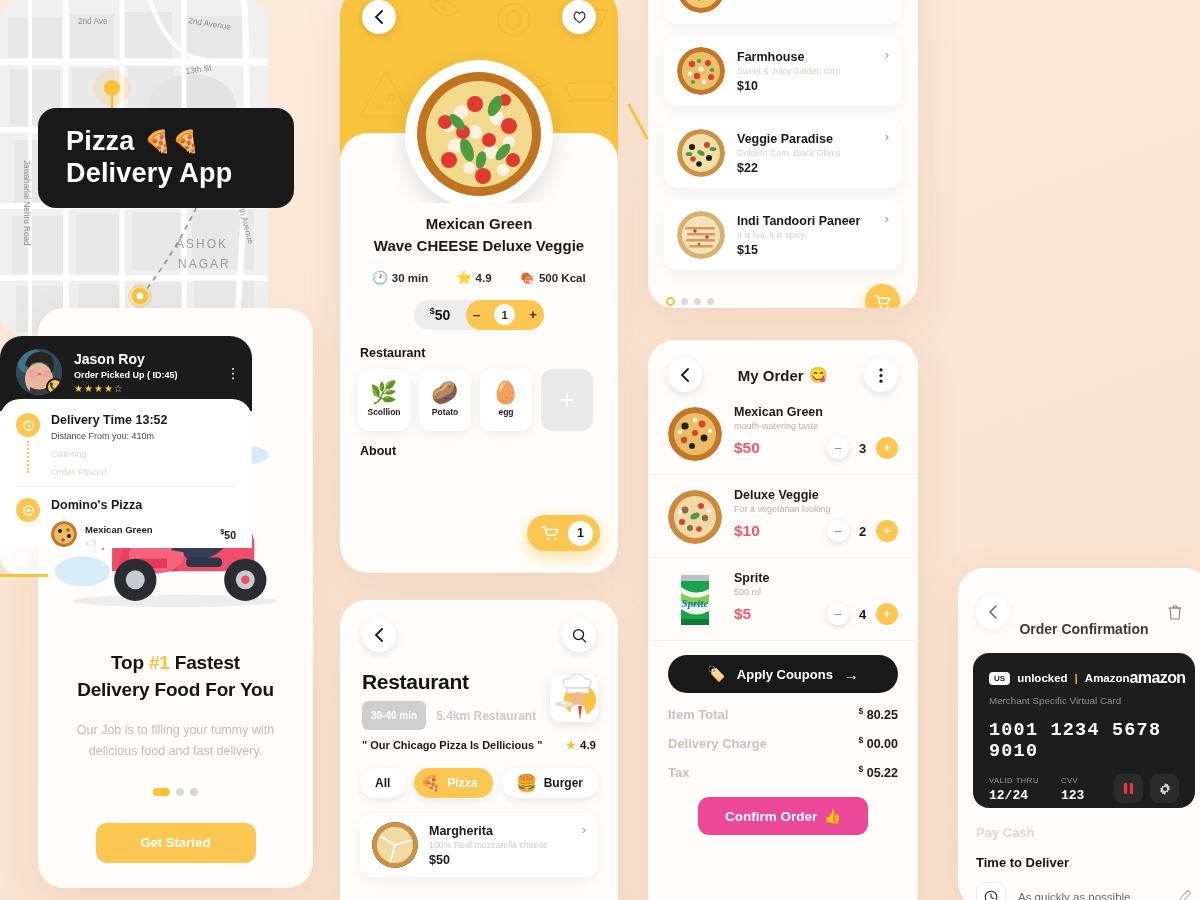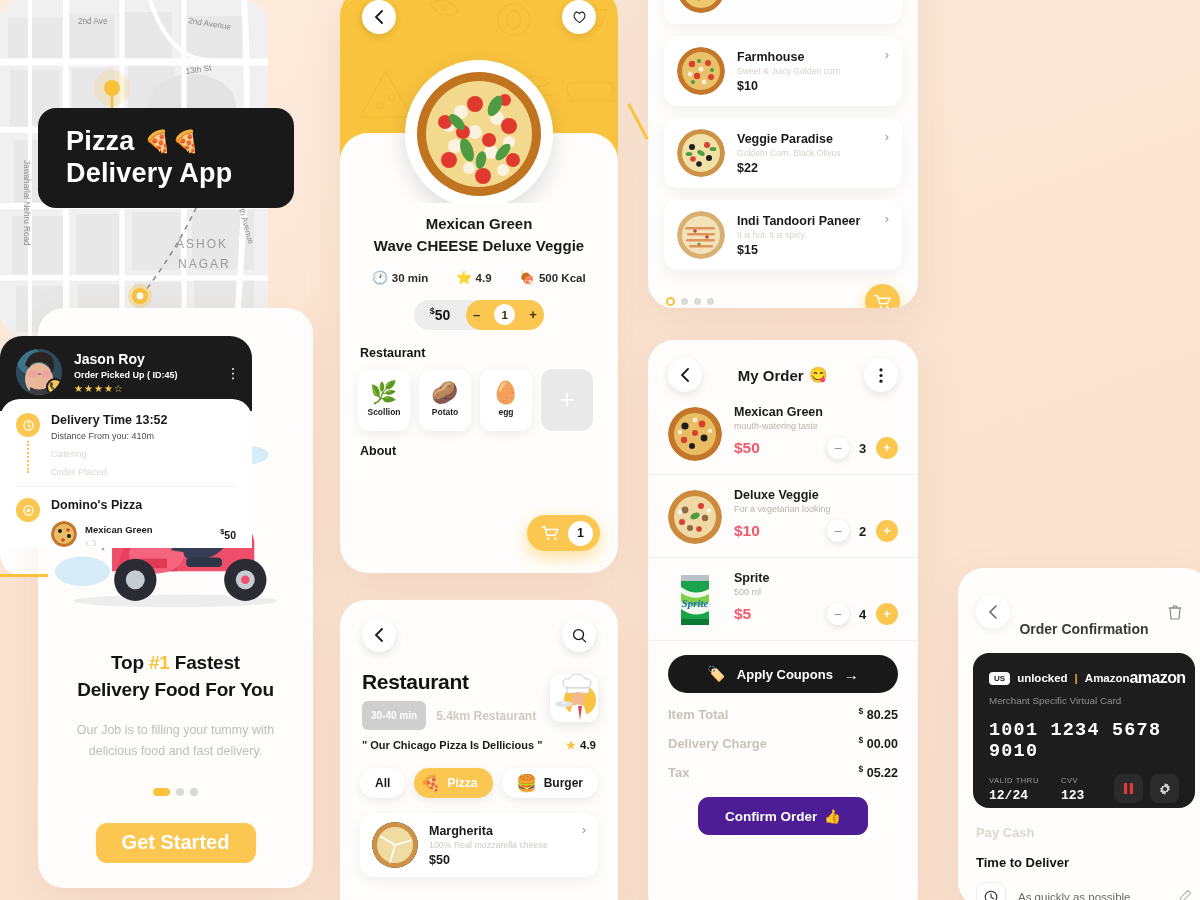--- a/index.html
+++ b/index.html
@@ -30,21 +30,21 @@
   
   #onboard { left:38px; top:308px; width:275px; height:580px; background:#fffdfb; }
   .illus { position:relative; width:100%; height:248px; margin-top:78px; }
   .ob-title { text-align:center; font-size:19px; font-weight:700; color:#141414; line-height:1.42; margin-top:16px; letter-spacing:-.2px;}
   .ob-title .hl { color:#f9c23c; }
   .ob-sub { text-align:center; font-size:12.5px; color:#bdbdbd; line-height:1.68; margin-top:16px; padding:0 26px;}
   .dots { display:flex; justify-content:center; gap:6px; margin-top:26px; align-items:center;}
   .dot { width:8px; height:8px; border-radius:5px; background:#d8d8d8;}
   .dot.on { width:17px; background:#f9c23c;}
   .get-started { display:block; margin:27px auto 0; width:160px; height:40px; border:0; border-radius:11px;
-    background:#fbc750; color:#fff; font-size:20px; font-weight:600; font-family:inherit; cursor:pointer; }
+    background:#fbc750; color:#fff; font-size:13px; font-weight:600; font-family:inherit; cursor:pointer; }
 
   
   #detail { left:340px; top:-12px; width:278px; height:585px; background:#fffdfb; border-radius:28px;}
   .hero { position:relative; height:215px; background:#f9c33d; overflow:hidden;}
   .hero .pattern { position:absolute; inset:0; opacity:.22; }
   .circ-btn { width:34px; height:34px; border-radius:50%; background:#fff; display:flex; align-items:center; justify-content:center;
     box-shadow:0 3px 9px rgba(0,0,0,.10); cursor:pointer; border:0; }
   .hero-top { position:absolute; top:12px; left:0; right:0; display:flex; justify-content:space-between; padding:0 22px; z-index:3;}
   .sheet { position:absolute; top:145px; left:0; right:0; bottom:0; background:#fffdfb; border-radius:28px 28px 0 0; z-index:2;}
   .pizza-hero { position:absolute; top:72px; left:50%; transform:translateX(-50%); width:148px; height:148px; border-radius:50%;
@@ -130,21 +130,21 @@
   .o-qty { font-size:13px; font-weight:700; color:#1a1a1a; min-width:9px; text-align:center;}
   .coupon { margin:14px 20px 0; height:38px; background:#191919; border-radius:20px; display:flex; align-items:center;
     justify-content:center; gap:11px; color:#fff; font-size:13px; font-weight:600; cursor:pointer;}
   .tot-row { display:flex; justify-content:space-between; align-items:baseline; margin:13px 20px 0;}
   .tot-l { font-size:13px; color:#c8c2bc; font-weight:600;}
   .tot-v { font-size:12.5px; font-weight:700; color:#1a1a1a;}
   .tot-v sup { font-size:8.5px; font-weight:600;}
   .grand { display:flex; justify-content:space-between; align-items:baseline; margin:12px 20px 0;}
   .grand .l { font-size:19px; font-weight:700; color:#141414;}
   .grand .v { font-size:22px; font-weight:700; color:#141414;}
-  .confirm { display:flex; margin:17px auto 0; width:170px; height:38px; border-radius:11px; background:#4c1d95; border:0;
+  .confirm { display:flex; margin:17px auto 0; width:170px; height:38px; border-radius:11px; background:#ec4899; border:0;
     color:#fff; font-size:13.5px; font-weight:600; align-items:center; justify-content:center; gap:7px; font-family:inherit; cursor:pointer;}
 
   
   #map { left:948px; top:-22px; width:268px; height:336px; border-radius:24px; overflow:hidden; background:#f2f2f2;}
 
   
   #track { left:958px; top:288px; width:252px; height:240px; border-radius:22px; overflow:hidden; background:#fff;}
   .rider { background:#1b1b1b; padding:13px 16px 16px; display:flex; align-items:center; gap:12px; position:relative;}
   .avatar { width:46px; height:46px; border-radius:50%; overflow:hidden; flex:none; position:relative; background:#3a3f4a;}
   .phone-badge { position:absolute; right:-2px; bottom:-1px; width:18px; height:18px; border-radius:50%; background:#fbc750;

